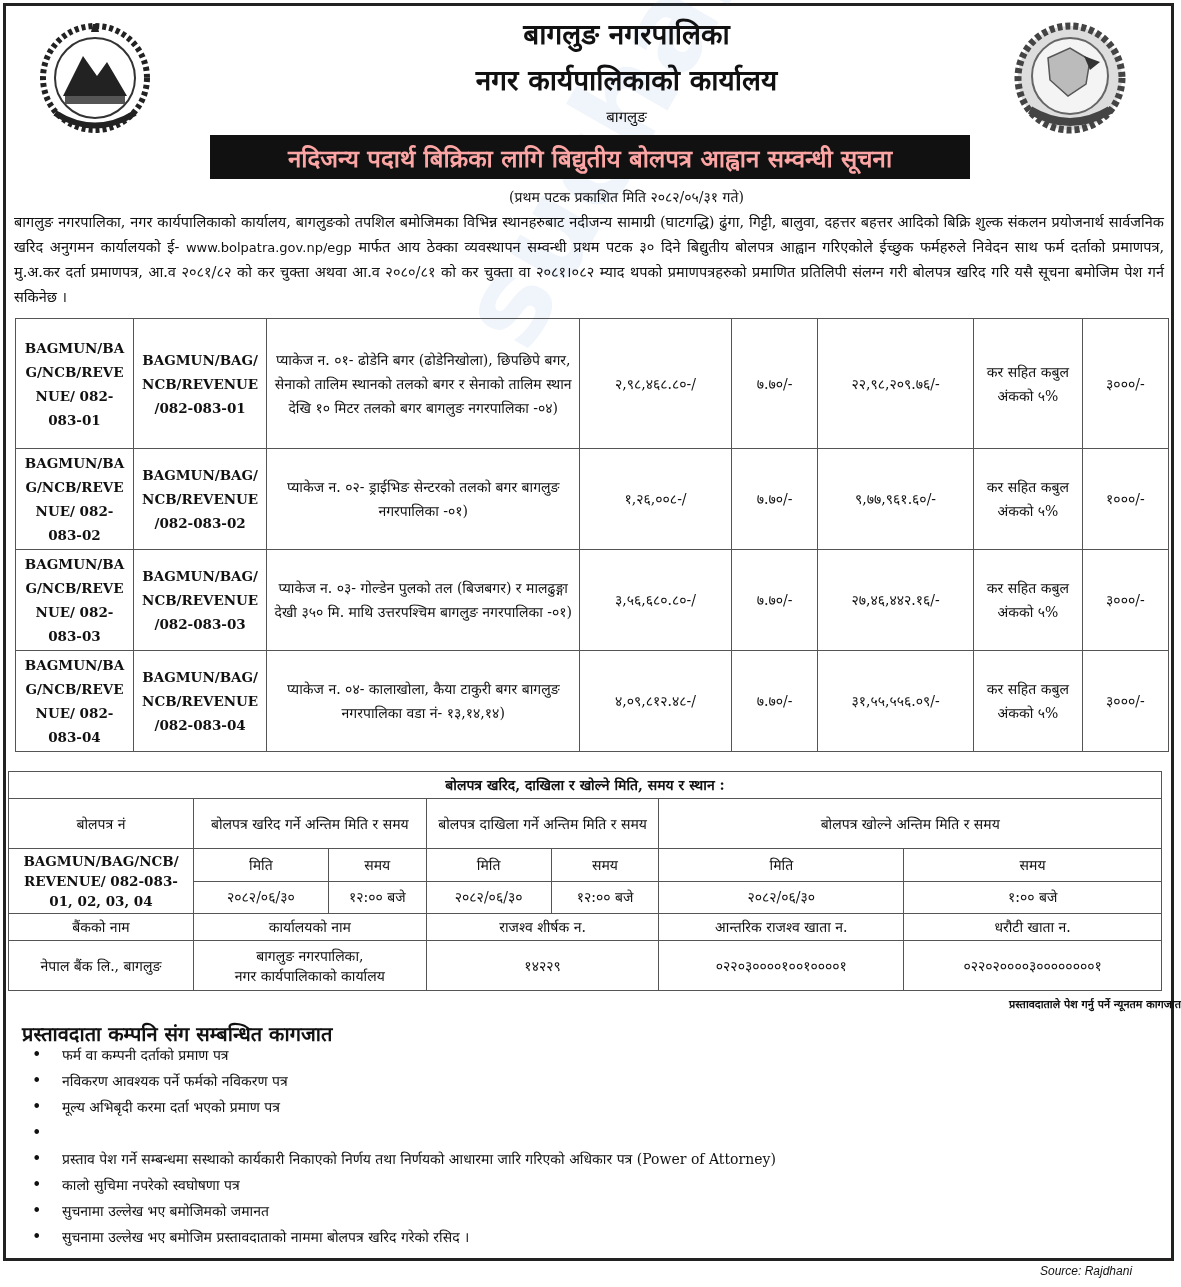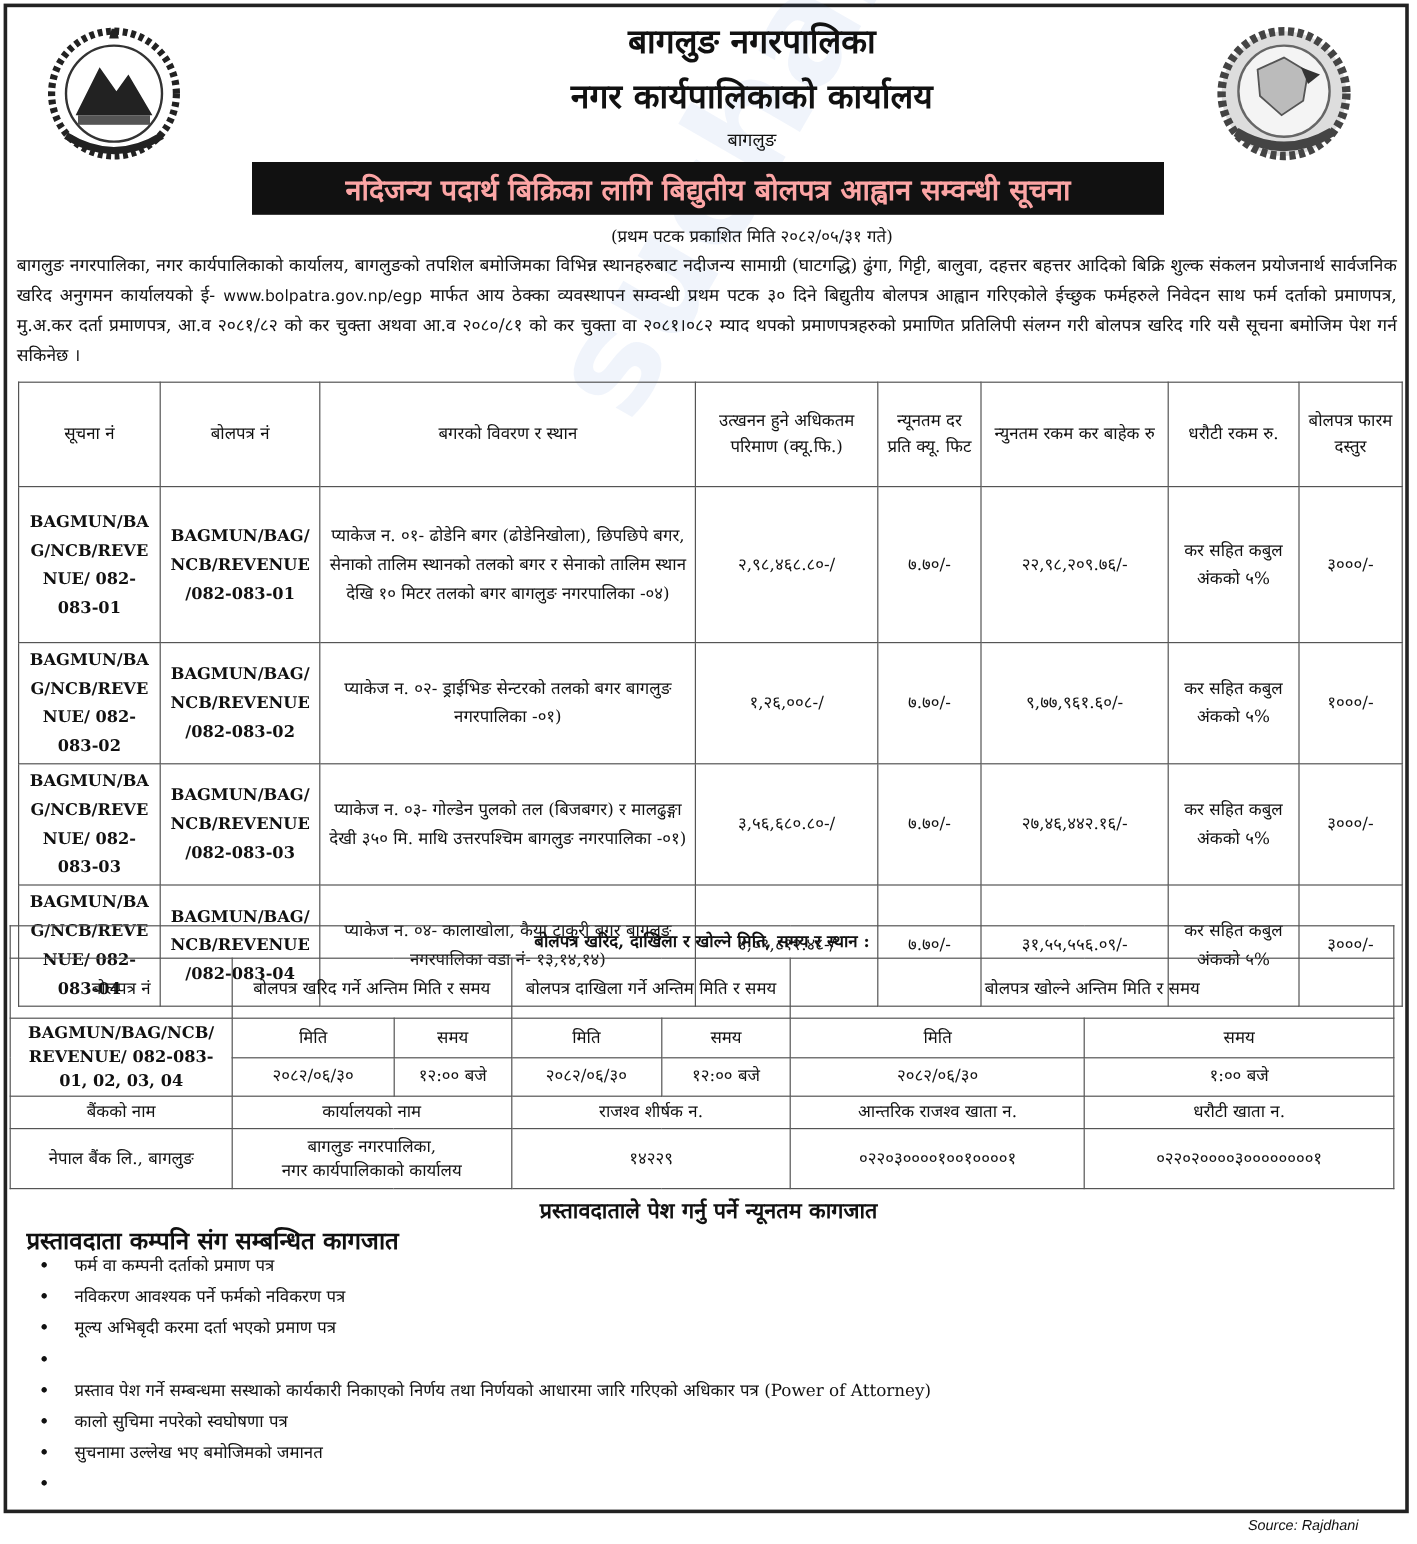--- a/index.html
+++ b/index.html
@@ -23,21 +23,21 @@
   .intro .url { font-family:"DejaVu Sans", sans-serif; font-size:13px; }
   table { border-collapse:collapse; position:absolute; }
   td, th { border:1.5px solid #555; text-align:center; vertical-align:middle;
            font-weight:normal; padding:2px 4px; font-size:14px; }
   .t1 { left:15px; top:318px; width:1154px; }
   .t1 th { height:82px; line-height:22px; }
   .t1 td { line-height:24px; }
   .code { font-weight:bold; font-family:"DejaVu Serif", serif; font-size:13.5px; line-height:19px; }
   .t2 { left:8px; top:771px; width:1154px; }
   .t2 td { height:22px; line-height:20px; }
-  .sec-title { position:absolute; left:0; width:100%; text-align:center; top:996px; font-size:18px; font-weight:bold; }
+  .sec-title { position:absolute; left:0; width:100%; text-align:right; top:996px; font-size:11px; font-weight:bold; }
   .docs-title { position:absolute; left:22px; top:1020px; font-size:20px; font-weight:bold; }
   ul.docs { position:absolute; left:32px; top:1042px; margin:0; padding:0; list-style:none; font-size:14px; }
   ul.docs li { height:26px; line-height:26px; display:flex; align-items:center; }
   ul.docs li .bullet { width:30px; display:inline-block; font-size:16px; }
   .source { position:absolute; left:1040px; top:1264px; font-family:"Liberation Sans", sans-serif;
             font-style:italic; font-size:12px; }
   .watermark { position:absolute; left:430px; top:300px; font-family:"DejaVu Sans", sans-serif;
                font-weight:bold; font-size:120px; color:rgba(60,120,200,0.08);
                transform:rotate(-60deg); transform-origin:left top; pointer-events:none; }
 </style>
@@ -82,30 +82,20 @@
     <col style="width:115px">
       <col style="width:130px">
       <col style="width:305px">
       <col style="width:148px">
     <col style="width:84px">
       <col style="width:152px">
       <col style="width:106px">
       <col style="width:84px">
   </colgroup>
   <tbody>
-      <tr>
-    <th>सूचना नं</th>
-    <th>बोलपत्र नं</th>
-    <th>बगरको विवरण र स्थान</th>
-    <th>उत्खनन हुने अधिकतम परिमाण (क्यू.फि.)</th>
-    <th>न्यूनतम दर प्रति क्यू. फिट</th>
-    <th>न्युनतम रकम कर बाहेक रु</th>
-    <th>धरौटी रकम रु.</th>
-    <th>बोलपत्र फारम दस्तुर</th>
-  </tr>
   <tr style="height:130px">
     <td class="code">BAGMUN/BA G/NCB/REVE NUE/ 082-083-01</td>
     <td class="code">BAGMUN/BAG/ NCB/REVENUE /082-083-01</td>
     <td>प्याकेज न. ०१- ढोडेनि बगर (ढोडेनिखोला), छिपछिपे बगर, सेनाको तालिम स्थानको तलको बगर र सेनाको तालिम स्थान देखि १० मिटर तलको बगर बागलुङ नगरपालिका -०४)</td>
     <td>२,९८,४६८.८०-/</td>
     <td>७.७०/-</td>
     <td>२२,९८,२०९.७६/-</td>
     <td>कर सहित कबुल अंकको ५%</td>
     <td>३०००/-</td>
   </tr>
@@ -224,16 +214,17 @@
   <li>
       <span class="bullet">•</span>
       <span>कालो सुचिमा नपरेको स्वघोषणा पत्र</span>
     </li>
   <li>
       <span class="bullet">•</span>
       <span>सुचनामा उल्लेख भए बमोजिमको जमानत</span>
     </li>
   <li>
       <span class="bullet">•</span>
+      <span>सुचनामा उल्लेख भए बमोजिम प्रस्तावदाताको नाममा बोलपत्र खरिद गरेको रसिद ।</span>
     </li>
 </ul>
 
 <div class="source">Source: Rajdhani</div>
 
 </body></html>

